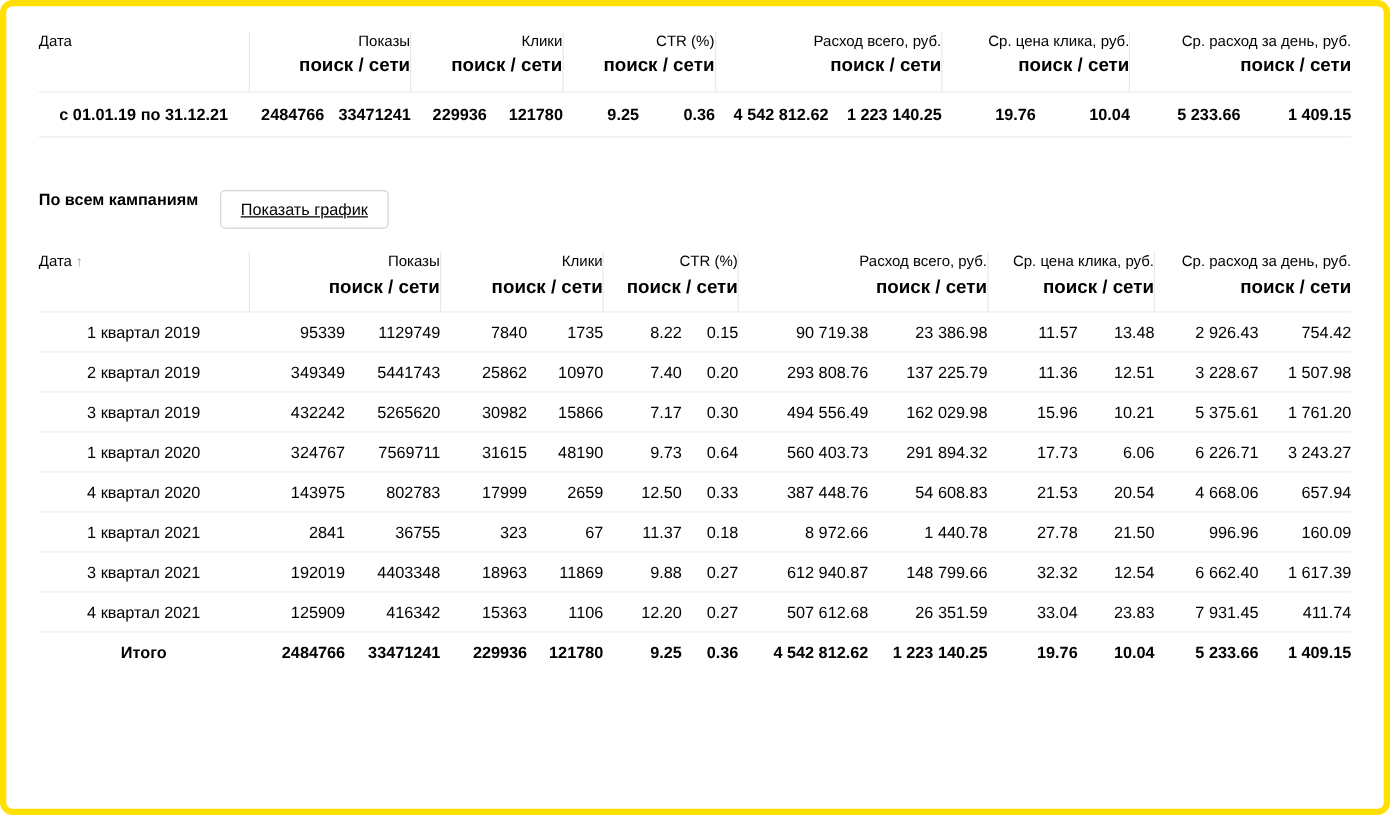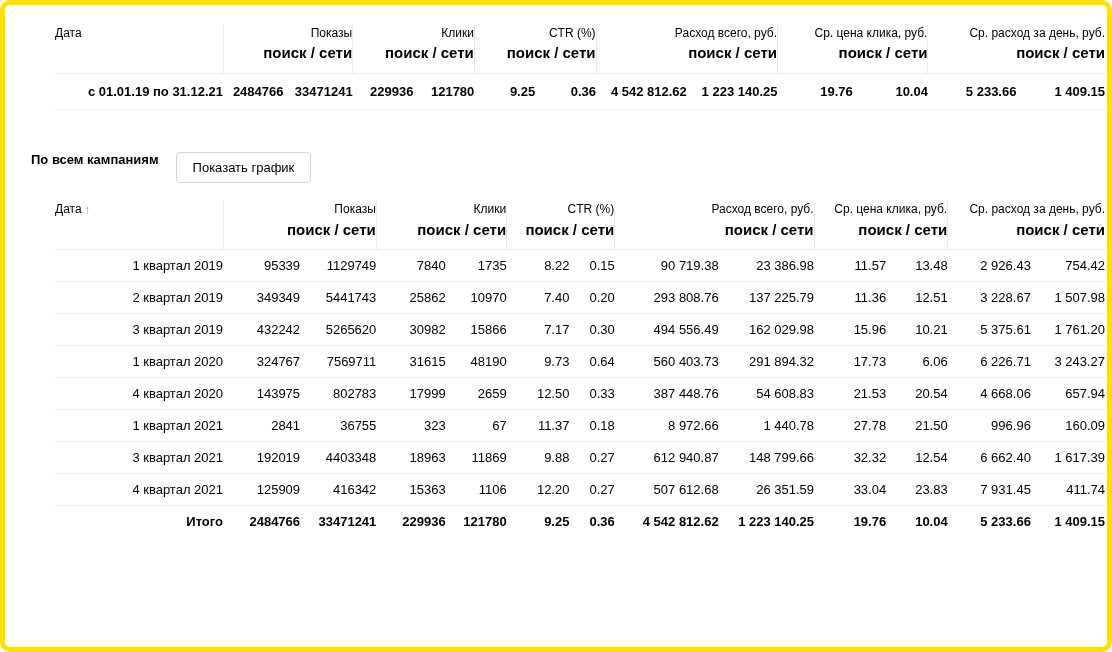--- a/index.html
+++ b/index.html
@@ -4,40 +4,40 @@
 <style>
   * { box-sizing: border-box; }
   html,body { margin:0; padding:0; background:#fff; }
   body { font-family:"Liberation Sans","DejaVu Sans",sans-serif; color:#000; }
   .frame {
     width:1112px; height:652px;
     border:5px solid #ffe000; border-radius:10px;
     background:#fff; padding:20px 26px 0 26px;
     overflow:hidden;
   }
-  table { width:100%; border-collapse:collapse; table-layout:auto;margin-left:24px; }
+  table { width:100%; border-collapse:collapse; table-layout:auto; }
   th { font-weight:normal; font-size:12px; vertical-align:top; padding:0 0 9px 0; line-height:1.45; }
   .h-date { text-align:left; width:168px; }
   .h-group { text-align:right; border-left:1px solid #e9e9e9; padding-left:12px; }
   .h-group .sub { font-size:15px;font-weight:bold; }
   td { font-size:13px; padding:8px 0; white-space:nowrap; }
-  .c-date { text-align:right; }
+  .c-date { text-align:center; }
   .num { text-align:right; padding-left:14px; }
   .group-start { padding-left:22px; }
   tbody tr { border-top:1px solid #ededed; }
   .summary tbody tr { border-bottom:1px solid #ededed; }
   .summary td { padding:10px 0; }
   tr.bold td { font-weight:bold; }
   .sort-arrow { color:#999; margin-left:3px; font-size:11px; }
   .section { margin:42px 0 18px 0; display:flex; align-items:flex-start; gap:17px; }
   .section-title { font-weight:bold; font-size:13px; }
   .chart-btn {
     font-family:inherit; font-size:13px; color:#000;
     background:#fff; border:1px solid #d4d4d4; border-radius:4px;
-    padding:7px 16px; cursor:pointer;
+    padding:7px 16px; cursor:pointer;text-decoration:underline;
   }
   .detail { margin-top:4px; }
 </style>
 </head>
 <body>
 
 <div class="frame" style="border-color: rgb(255, 224, 0);">
 
   <table class="summary" id="summary-table">
       <thead>

